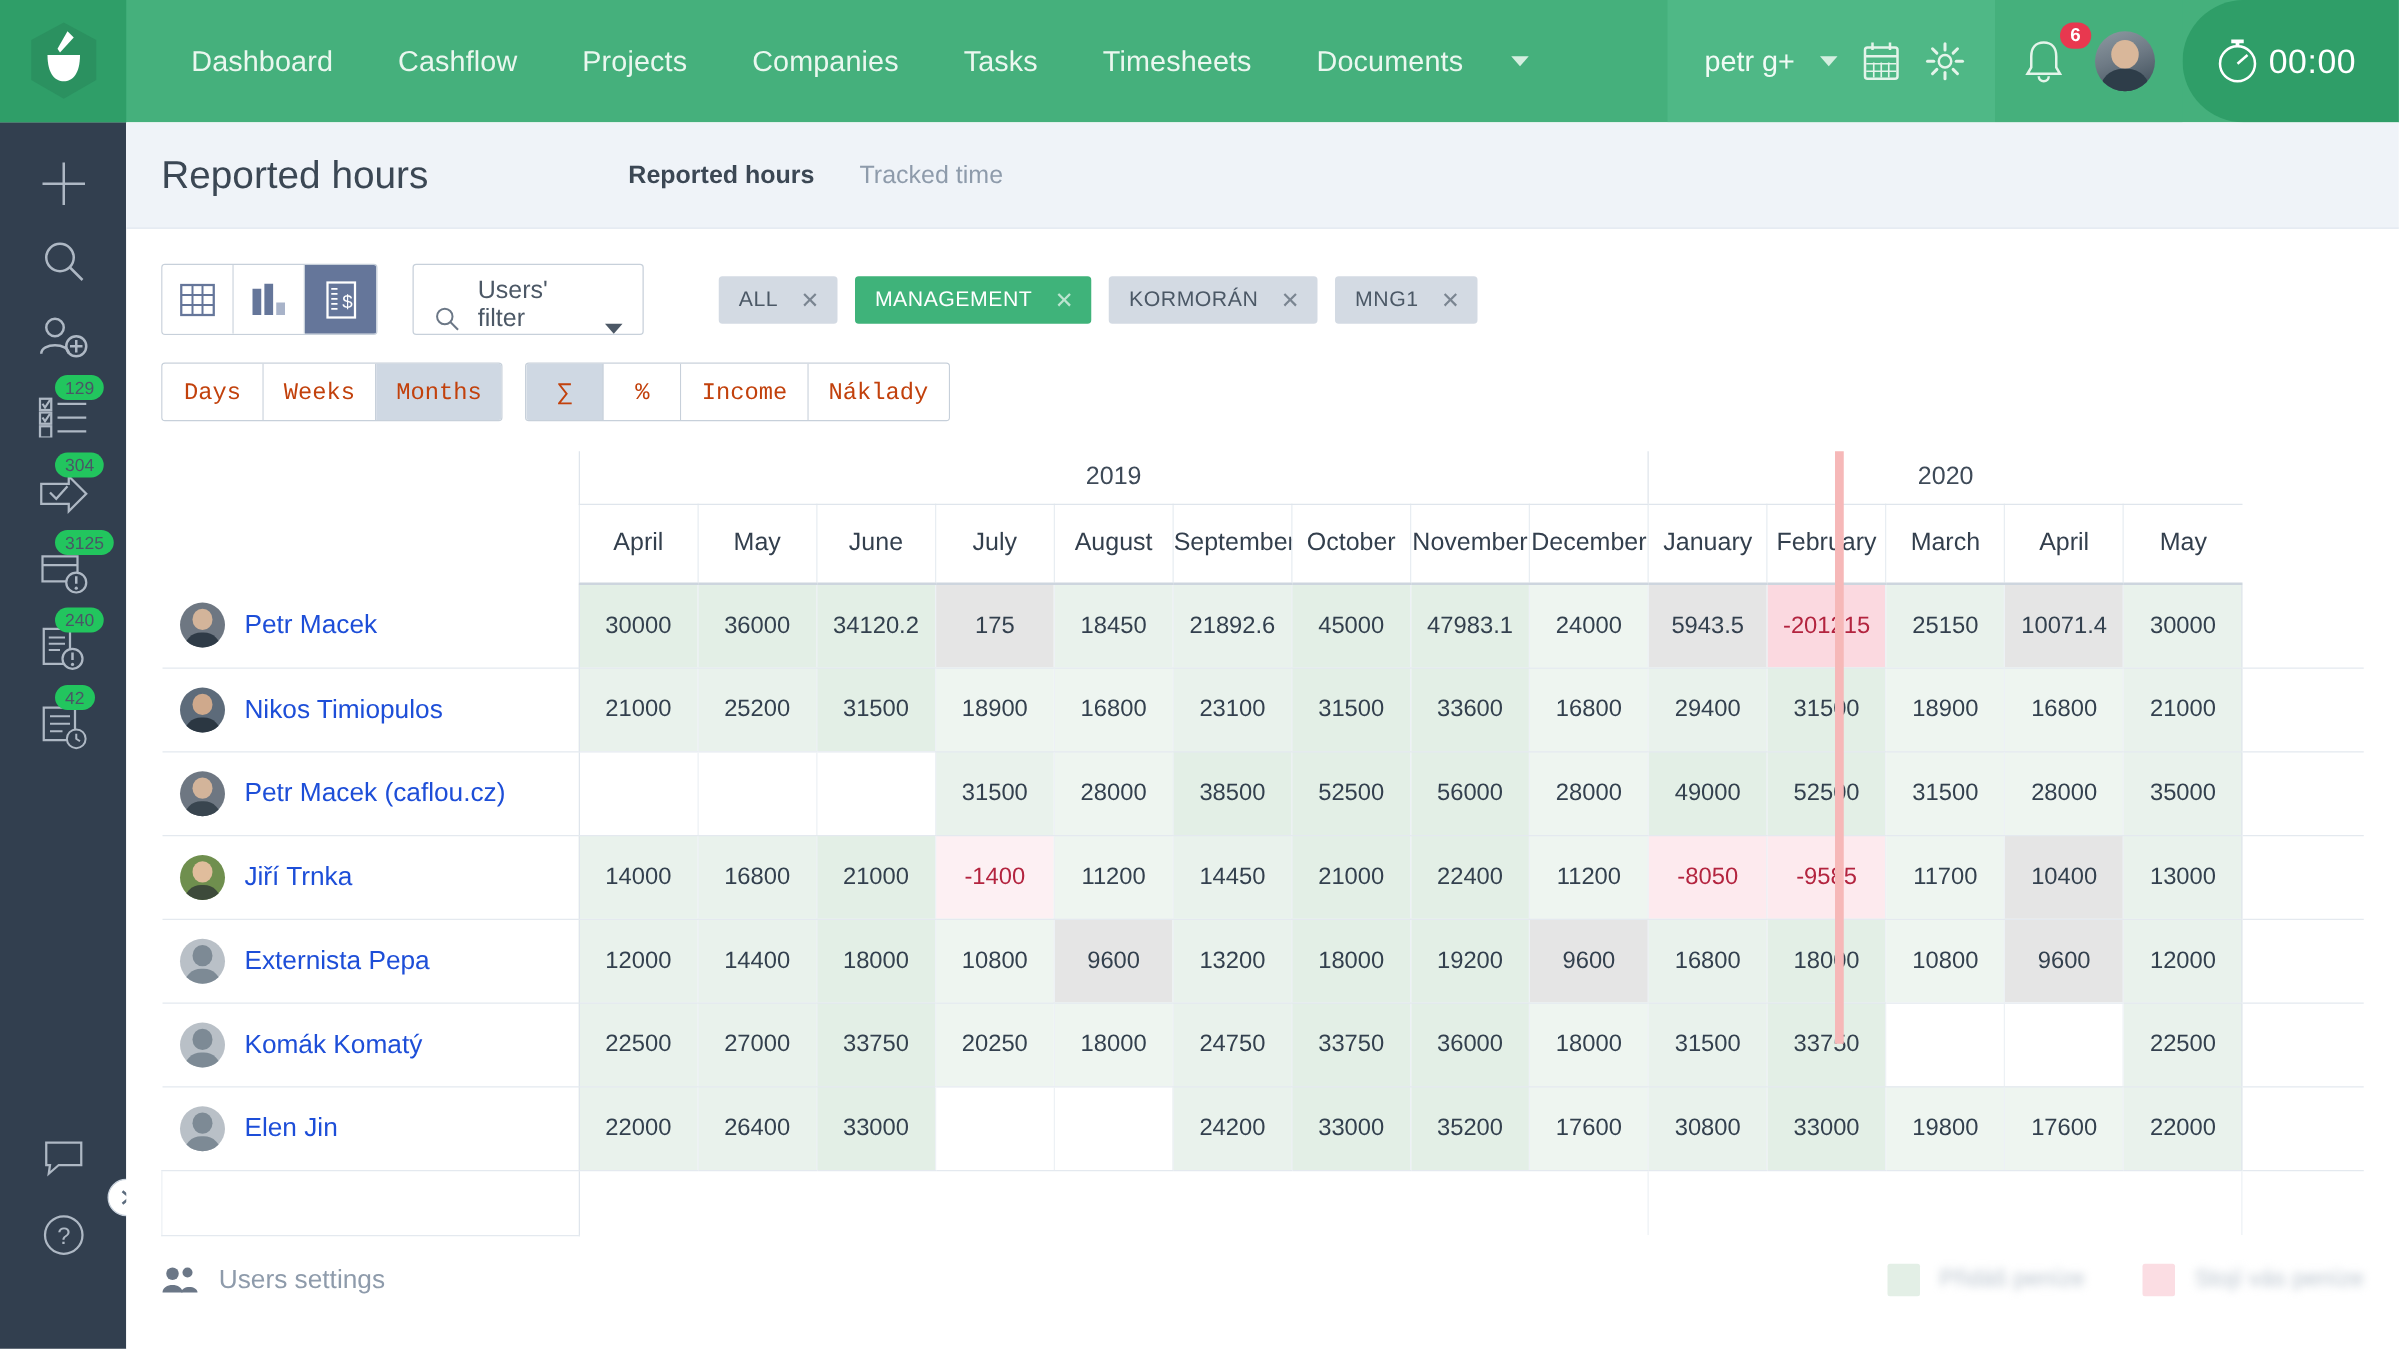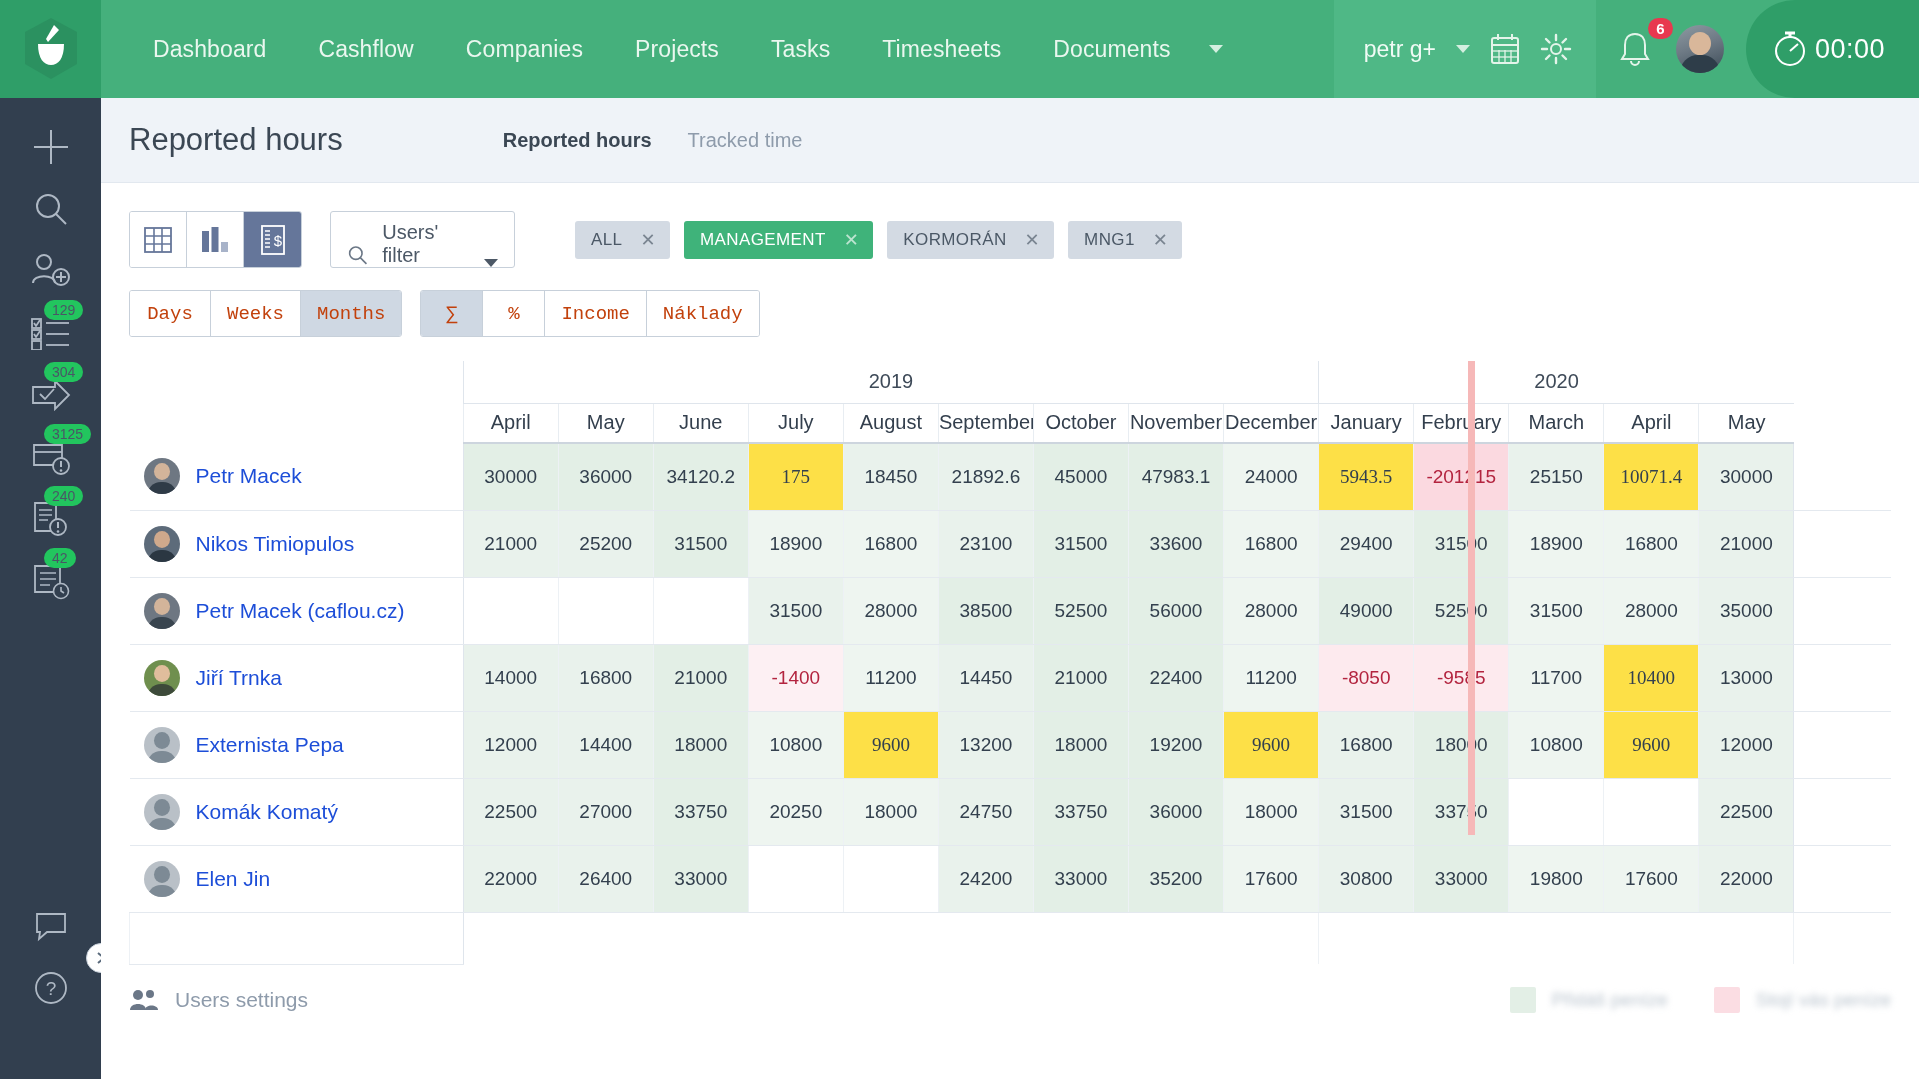--- a/index.html
+++ b/index.html
@@ -144,21 +144,21 @@
   table.grid th, table.grid td { font-weight: normal; }
   .col-name { width: 330px; }
   .col-m { width: 94px; }
   .col-tail { width: 96px; }
   .yr-cell {
     height: 42px; font-size: 20px; color: #3e4a58; text-align: center;
     border-bottom: 1px solid #dfe5ec; border-left: 1px solid #dfe5ec;
   }
   .yr-blank { border-bottom: none; border-left: none; }
   .mo-cell {
-    height: 40px; font-size: 20px; color: #333f4d; text-align: center;
+    height: 64px; font-size: 20px; color: #333f4d; text-align: center;
     border-bottom: 2px solid #cdd5de; border-left: 1px solid #e8edf2;
     overflow: hidden; white-space: nowrap; margin-left: 16px;
   }
   .mo-blank { border-bottom: none; border-left: none; }
   .name-cell {
     height: 67px; padding-left: 14px; border-bottom: 1px solid #e4e9ef;
     border-right: 1px solid #dfe5ec;
   }
   .name-inner { display: flex; align-items: center; gap: 16px; }
   .ava {
@@ -176,21 +176,21 @@
   .ava.p1 { background: #6e7782; } .ava.p1::before { background:#d3b49a; } .ava.p1::after { background:#2f3b47; }
   .ava.p2 { background: #5d6b7a; } .ava.p2::before { background:#cfa98c; } .ava.p2::after { background:#2b3742; }
   .ava.p3 { background: #6e7782; } .ava.p3::before { background:#d3b49a; } .ava.p3::after { background:#39454f; }
   .ava.p4 { background: #6f8f4e; } .ava.p4::before { background:#e0bd9c; } .ava.p4::after { background:#3d4a3a; }
   .pname { font-size: 21px; color: #1d4ed8; white-space: nowrap; }
   td.val {
     height: 67px; text-align: center; font-size: 19px; color: #33404e;
     border-bottom: 1px solid #e4e9ef; border-left: 1px solid #edf1f5;
   }
   td.g1 { background: #e3efe6; } td.g2 { background: #e9f2ec; }
-  td.g3 { background: #eef5f0; } td.g4 { background: #fde047; font-family: Liberation Serif, serif; }
+  td.g3 { background: #eef5f0; } td.g4 { background: #e5e5e5; }
   td.g0 { background: #ffffff; }
   td.r1 { background: #fbd9e0; color: #b3243f; }
   td.r2 { background: #fdeaee; color: #b3243f; }
   td.r3 { background: #fdf0f3; color: #b3243f; }
   .tail-cell { border-bottom: 1px solid #e4e9ef; border-left: 1px solid #dfe5ec; background:#fff; }
   .foot-row td { height: 52px; border-left: 1px solid #edf1f5; background: #fff; }
   .foot-row td.name-cell { border-right: 1px solid #dfe5ec; }
   .marker {
     position: absolute; top: 0; width: 7px; background: #f6b8b8;
     left: 1339px; height: 474px; pointer-events: none;
@@ -215,22 +215,22 @@
   <div class="logo-box">
     <svg width="56" height="64" viewBox="0 0 56 64">
       <path d="M28 1 L54 15 L54 47 L28 62 L2 47 L2 15 Z" fill="#2b9160"></path>
       <path d="M15 27 L41 27 C41 42 35 48 28 48 C21 48 15 42 15 27 Z" fill="#ffffff"></path>
       <path d="M31 8 L36 13 L25 25 L23 22 Z" fill="#ffffff"></path>
     </svg>
   </div>
   <div class="nav-main">
     <div class="nav-item">Dashboard</div>
     <div class="nav-item">Cashflow</div>
+    <div class="nav-item">Projects</div>
     <div class="nav-item">Companies</div>
-    <div class="nav-item">Projects</div>
     <div class="nav-item">Tasks</div>
     <div class="nav-item">Timesheets</div>
     <div class="nav-item">Documents</div>
     <div class="nav-caret-wrap">
       <div class="caret-down"></div>
     </div>
   </div>
   <div class="topbar-right">
     <div class="user-zone">
       <div class="user-name">petr g+</div>

